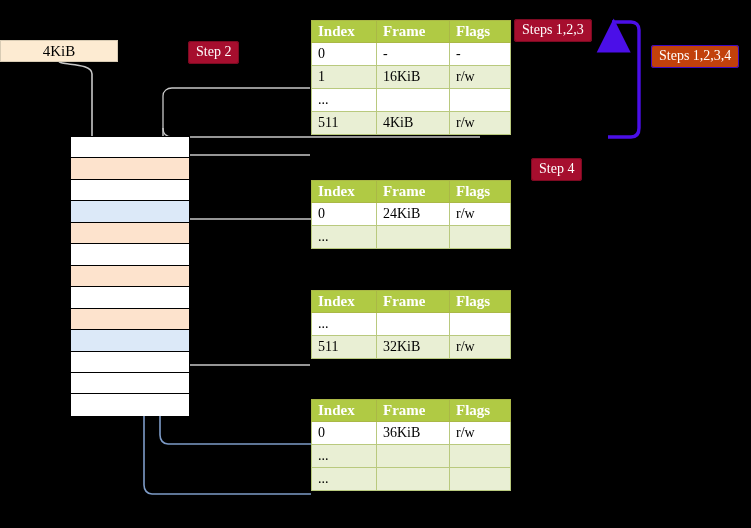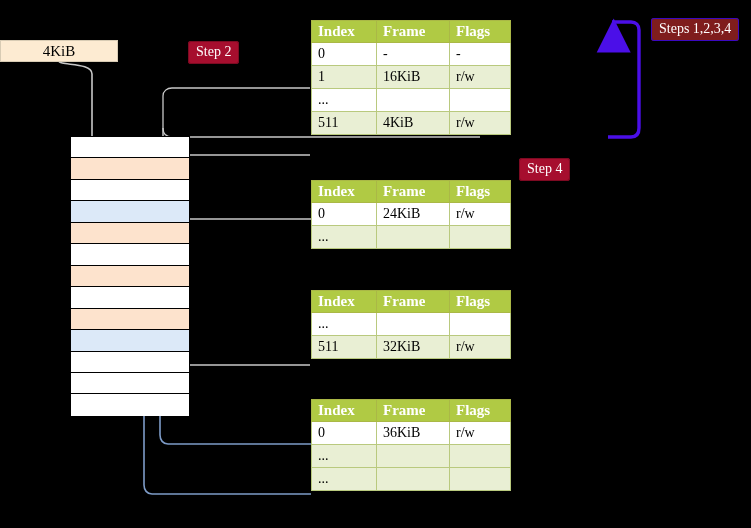--- a/index.html
+++ b/index.html
@@ -5,24 +5,24 @@
   html,body{margin:0;padding:0;background:#000;}
   body{width:751px;height:528px;position:relative;overflow:hidden;
        font-family:"Liberation Serif","DejaVu Serif",serif;}
 
   .canvas{position:absolute;left:0;top:0;width:751px;height:528px;}
 
   
   .badge{position:absolute;color:#ffffff;font-size:14px;line-height:1;
          padding:4px 8px 5px 8px;border-radius:3px;white-space:nowrap;}
   .badge.red{background:#a60e2e;box-shadow:inset 0 0 0 1px #7d0a22;}
-  .badge.violet{background:#7f1d1d;box-shadow:inset 0 0 0 1px #3a08c0;}
+  .badge.violet{background:#c2410c;box-shadow:inset 0 0 0 1px #3a08c0;margin-top:27px;}
 
   #badge-step0{left:188px;top:41px;}
-  #badge-step4{left:519px;top:158px;text-align:right;}
+  #badge-step4{left:531px;top:158px;text-align:right;}
   #badge-steps123{left:514px;top:19px;}
   #badge-steps1234{left:651px;top:18px;}
 
   
   #box-4kib{position:absolute;left:0px;top:40px;width:118px;height:22px;
             background:#fdebd2;border:1px solid #d8cbb4;
             display:flex;align-items:center;justify-content:center;
             font-size:15px;color:#000;box-sizing:border-box;}
 
   
@@ -118,20 +118,21 @@
                C639,25 636,22 631,22 L612,22" stroke="#4b0fe8" stroke-width="3.4" fill="none" marker-end="url(#ah-violet)"></path>
     </g>
   </svg>
 
   <div id="box-4kib">
     <span>4KiB</span>
   </div>
 
   <div id="badge-step0" class="badge red">Step 2</div>
   <div id="badge-step4" class="badge red">Step 4</div>
+  <div id="badge-steps123" class="badge red">Steps 1,2,3</div>
   <div id="badge-steps1234" class="badge violet">Steps 1,2,3,4</div>
 
   <div id="memory-column">
       <div class="mem-row"></div>
       <div class="mem-row peach"></div>
       <div class="mem-row"></div>
       <div class="mem-row blue"></div>
       <div class="mem-row peach"></div>
       <div class="mem-row"></div>
       <div class="mem-row peach"></div>

